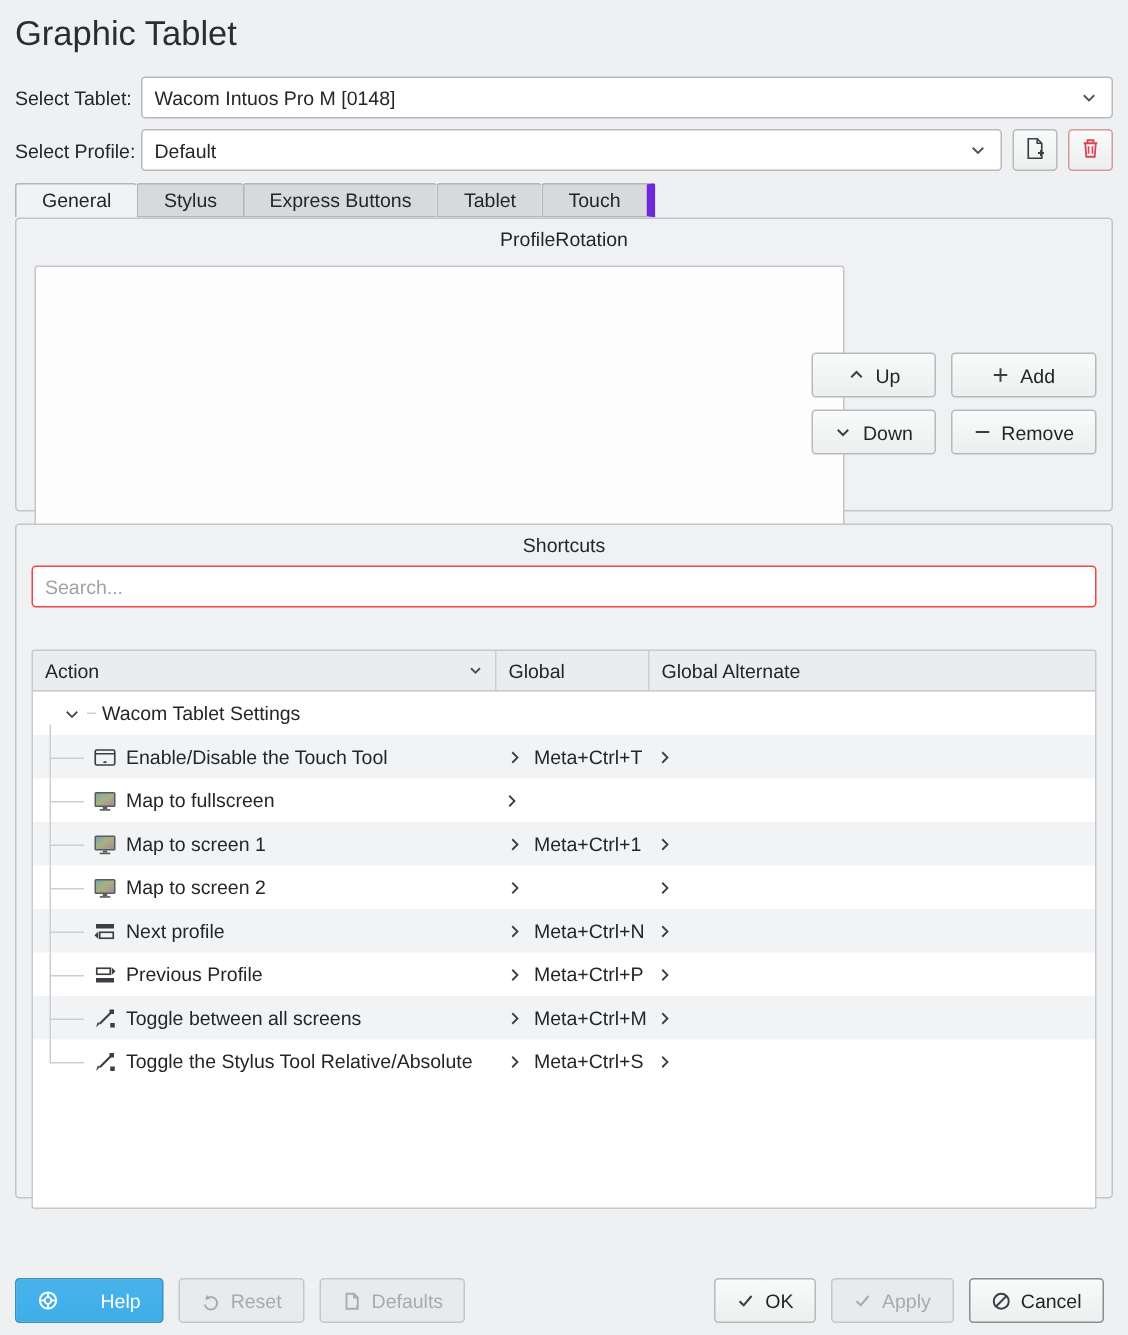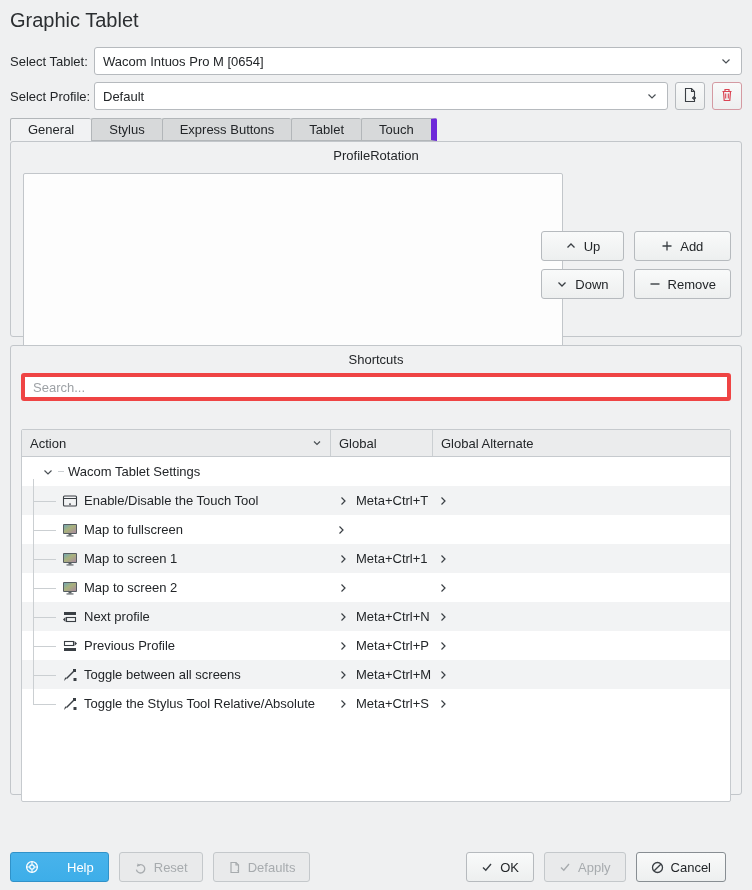--- a/index.html
+++ b/index.html
@@ -1,18 +1,18 @@
 <!DOCTYPE html>
 <html><head>
 <meta charset="utf-8">
 <style>
   html,body{margin:0;padding:0;background:#eff0f1;}
   body{width:752px;height:890px;font-family:"Liberation Sans",sans-serif;font-size:13px;color:#232629;}
   .page{position:relative;width:752px;height:890px;box-sizing:border-box;padding:0 10px;overflow:hidden;}
-  .page-title{margin:0;padding:9px 0 15px;font-size:20px;font-weight:400;color:#2b2e31;}
+  .page-title{margin:0;padding:9px 0 15px;font-size:23px;font-weight:400;color:#2b2e31;}
   
   .form-row{display:flex;align-items:center;height:28px;margin-bottom:7px;}
   .form-label{width:84px;flex:none;}
   .combobox{flex:1;height:28px;box-sizing:border-box;background:#fff;border:1px solid #b6babe;border-radius:3px;display:flex;align-items:center;padding:0 8px;}
   .combobox .cb-value{flex:1;white-space:nowrap;overflow:hidden;}
   .icon-btn{width:30px;height:28px;box-sizing:border-box;margin-left:7px;border:1px solid #b6babe;border-radius:3px;background:linear-gradient(#f9fafa,#edefef);display:flex;align-items:center;justify-content:center;flex:none;}
   .icon-btn.danger{border-color:#d49aa2;}
   
   .tabbar{display:flex;margin-top:8px;}
   .tab{height:23px;box-sizing:border-box;display:flex;align-items:center;padding:0 17px;background:#d7d9da;border:1px solid #b2b6b9;border-right:none;border-radius:2px 2px 0 0;}
@@ -24,21 +24,21 @@
   .group-pr{height:196px;margin-top:0;}
   .group-sc{height:450px;margin-top:8px;}
   .listbox{position:absolute;left:12px;top:31px;width:538px;height:181px;background:#fdfdfd;border:1px solid #c2c6ca;border-radius:2px;}
   .pr-buttons{position:absolute;top:89px;right:10px;display:grid;grid-template-columns:auto auto;gap:8px 10px;}
   .btn{height:30px;box-sizing:border-box;padding:0 14px;background:linear-gradient(#f9fafa,#edefef);border:1px solid #b6babe;border-radius:3px;font-family:inherit;font-size:13px;color:#232629;display:inline-flex;align-items:center;justify-content:center;gap:7px;}
   .btn .bi{display:flex;align-items:center;}
   .btn-up,.btn-down{min-width:76px;}
   .btn-add,.btn-remove{min-width:92px;}
   
   .search-wrap{padding:6px 10px 0;}
-  .search-input{width:100%;height:28px;box-sizing:border-box;background:#fff;border:4px solid #ef4444;border-radius:3px;padding:0 8px;font-family:inherit;font-size:13px;color:#232629;}
+  .search-input{width:100%;height:28px;box-sizing:border-box;background:#fff;border:1px solid #ef4444;border-radius:3px;padding:0 8px;font-family:inherit;font-size:13px;color:#232629;}
   .search-input::placeholder{color:#9ea2a6;}
   .sc-table{margin:28px 10px 0;height:373px;box-sizing:border-box;background:#fff;border:1px solid #c6cace;border-radius:2px;overflow:hidden;}
   .thead{display:grid;grid-template-columns:309px 102px 1fr;height:26px;background:#ebeced;border-bottom:1px solid #c6cace;}
   .th{display:flex;align-items:center;padding:0 8px;border-right:1px solid #cbcfd2;}
   .th:last-child{border-right:none;}
   .th-action{justify-content:space-between;}
   .row{display:grid;grid-template-columns:309px 102px 1fr;height:29px;align-items:stretch;}
   .row.odd{background:#f2f3f4;}
   .cell{display:flex;align-items:center;min-width:0;}
   .cell-action{overflow:hidden;white-space:nowrap;}
@@ -50,21 +50,21 @@
   .branch::after{content:"";position:absolute;left:11px;top:50%;width:23px;border-top:1px solid #cbcfd2;}
   .row-last .branch::before{bottom:50%;}
   .row-icon{width:16px;height:16px;flex:none;margin-right:6px;display:flex;align-items:center;justify-content:center;}
   .cell-glob{gap:8px;padding-left:7px;}
   .cell-alt{padding-left:5px;}
   .chev{display:flex;align-items:center;flex:none;}
   
   .footer{position:absolute;left:10px;right:10px;bottom:8px;display:flex;align-items:center;}
   .footer .spacer{flex:1;}
   .footer .btn{margin-right:10px;}
-  .footer .btn:last-child{margin-right:16px;}
+  .footer .btn:last-child{margin-right:6px;}
   .btn-help{background:linear-gradient(#49b3eb,#3daee9);border-color:#3092c9;color:#fff;gap:28px;}
   .btn[disabled]{color:#a7abae;background:#e9eaeb;border-color:#c4c8cb;}
   .btn-cancel{border-color:#888e93;}
   .dis-glyph{color:#a7abae;}
 </style>
 </head>
 <body>
 
 <svg width="0" height="0" style="position:absolute" aria-hidden="true">
   <defs>
@@ -76,21 +76,21 @@
   </defs>
 </svg>
 
 <div class="page">
 
   <h1 class="page-title">Graphic Tablet</h1>
 
   <div class="form-row">
     <span class="form-label">Select Tablet:</span>
     <div class="combobox">
-      <span class="cb-value">Wacom Intuos Pro M [0654]</span>
+      <span class="cb-value">Wacom Intuos Pro M [0148]</span>
       <span class="chev">
         <svg width="14" height="14" viewBox="0 0 14 14">
             <path d="M3.5 5.5 L7 9 L10.5 5.5" fill="none" stroke="#4a5055" stroke-width="1.2"></path>
           </svg>
       </span>
     </div>
   </div>
 
   <div class="form-row">
     <span class="form-label">Select Profile:</span>

